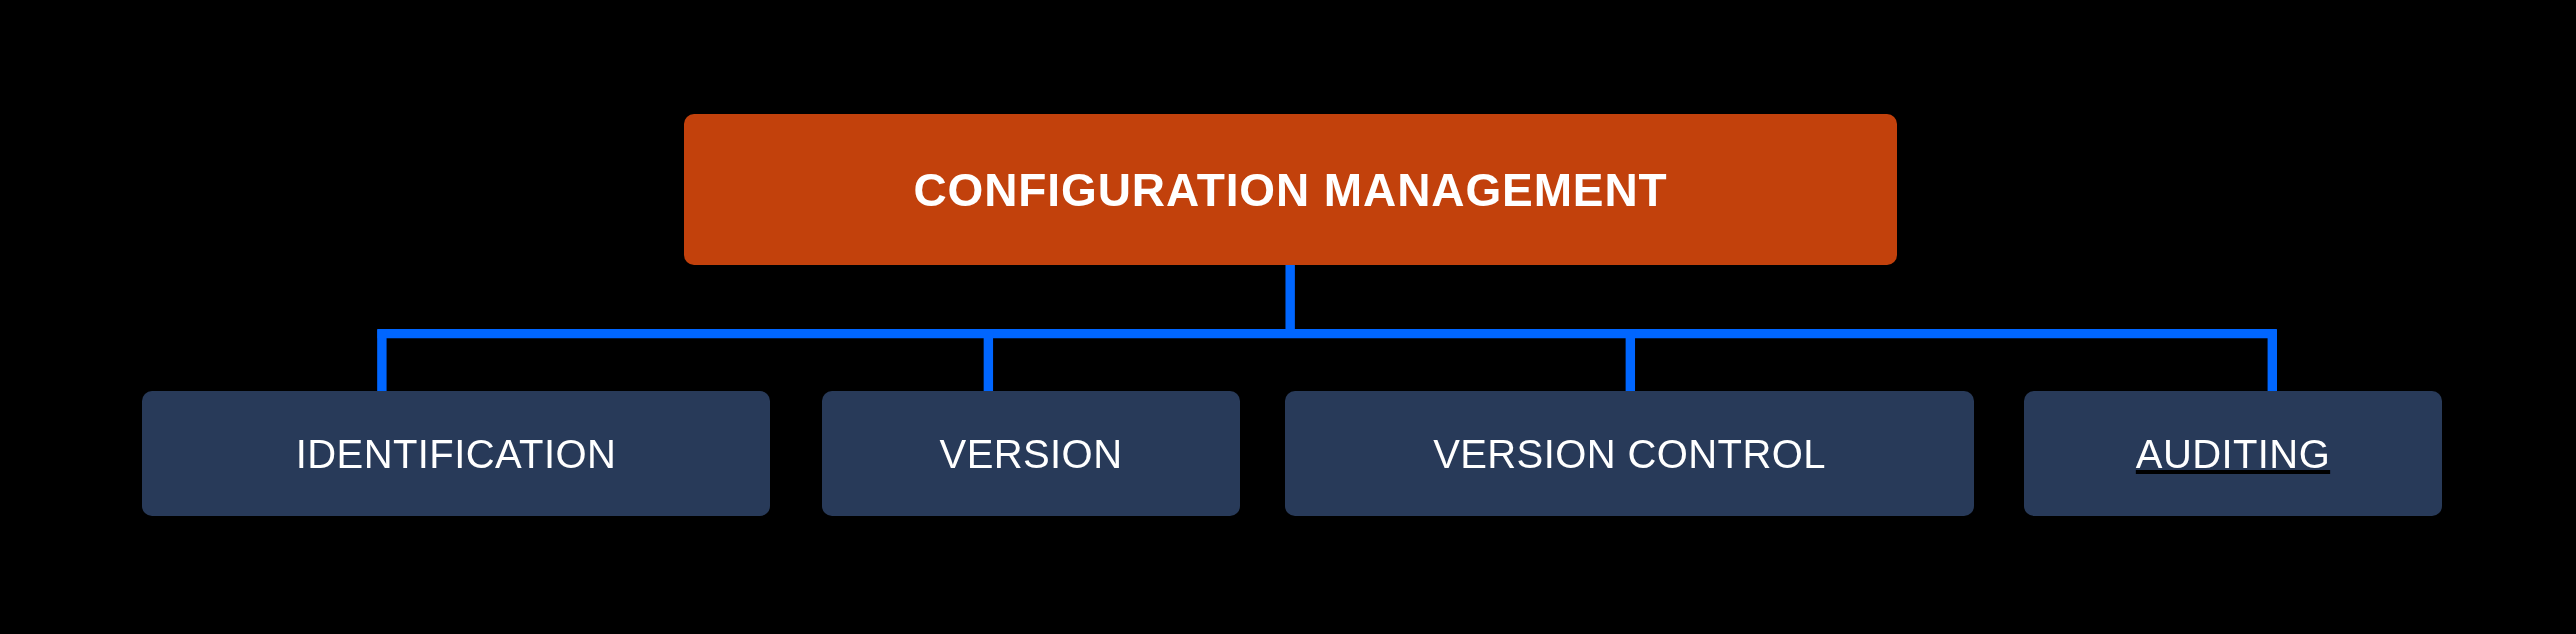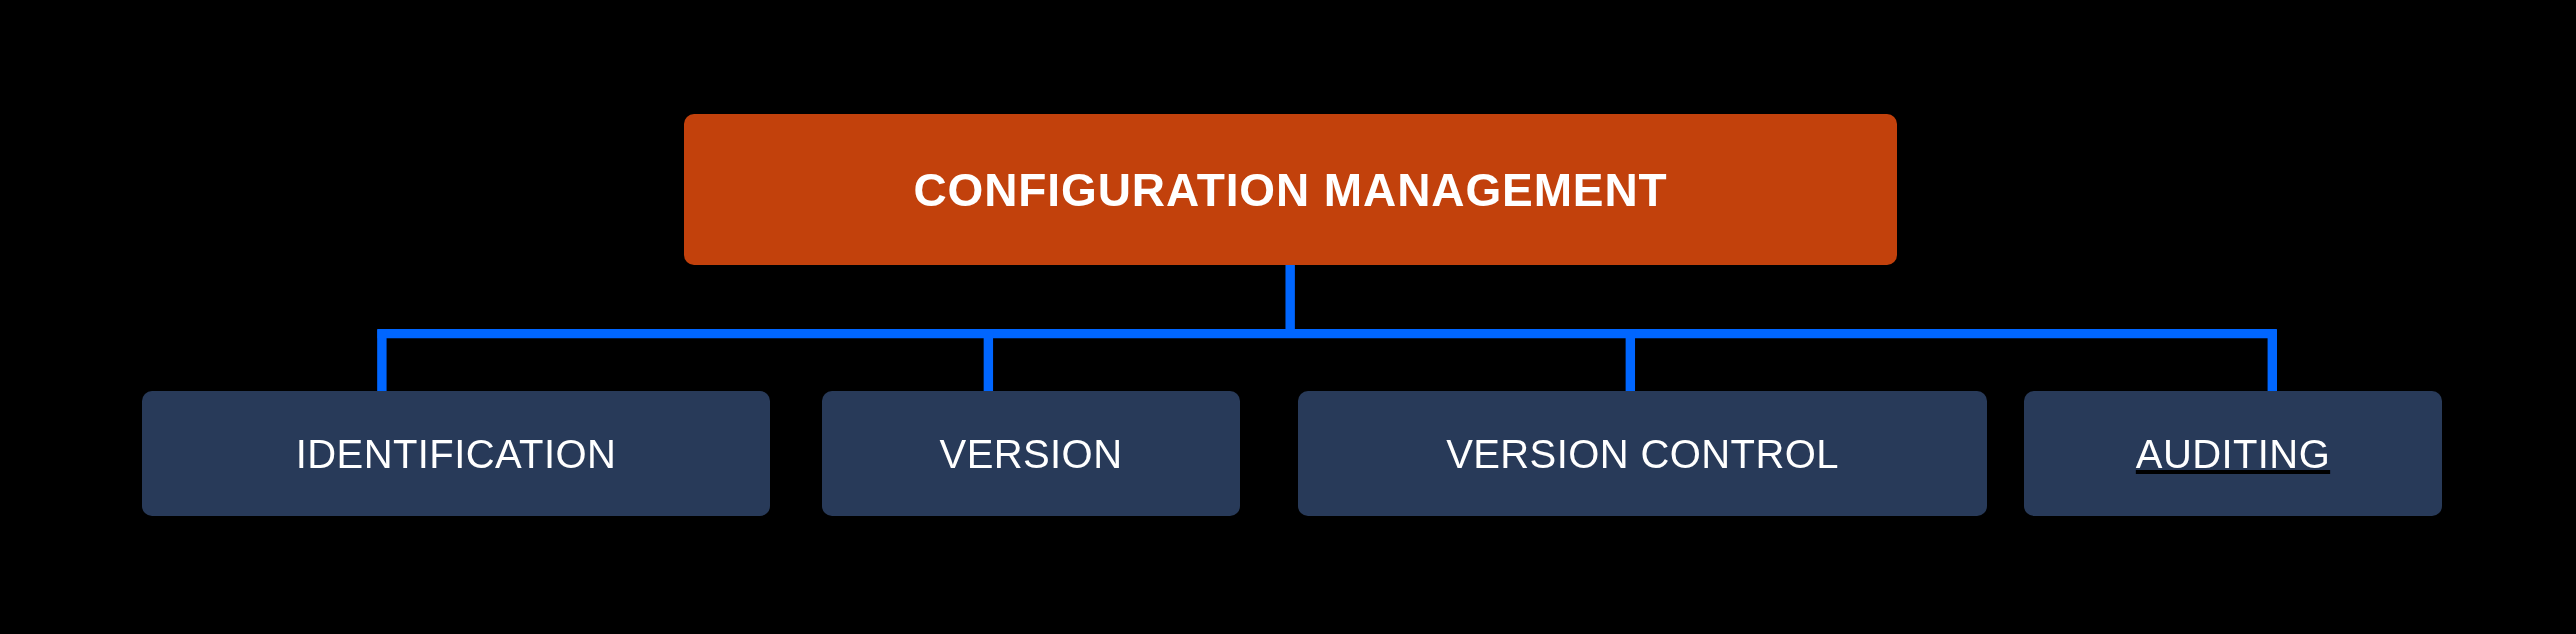--- a/index.html
+++ b/index.html
@@ -72,21 +72,21 @@
     font-weight: normal;
     letter-spacing: 0.4px;
     line-height: 1;
     white-space: nowrap;
     text-align: center;
   }
 
   
   #child-0 { left: 114px;  width: 628px; margin-left: 28px; }
   #child-1 { left: 822px; width: 418px; }
-  #child-2 { left: 1285px; width: 689px; margin-left: 13px; }
+  #child-2 { left: 1285px; width: 689px; }
   #child-3 { left: 2024px; width: 418px; text-decoration: underline; }
 </style>
 </head>
 <body>
 
 <div id="diagram-canvas">
 
   <svg id="connector-layer" viewBox="0 0 3558 876" width="2576" height="634" xmlns="http://www.w3.org/2000/svg" aria-hidden="true">
 
     <line x1="1782" y1="360" x2="1782" y2="462" stroke="#0066ff" stroke-width="13"></line>

